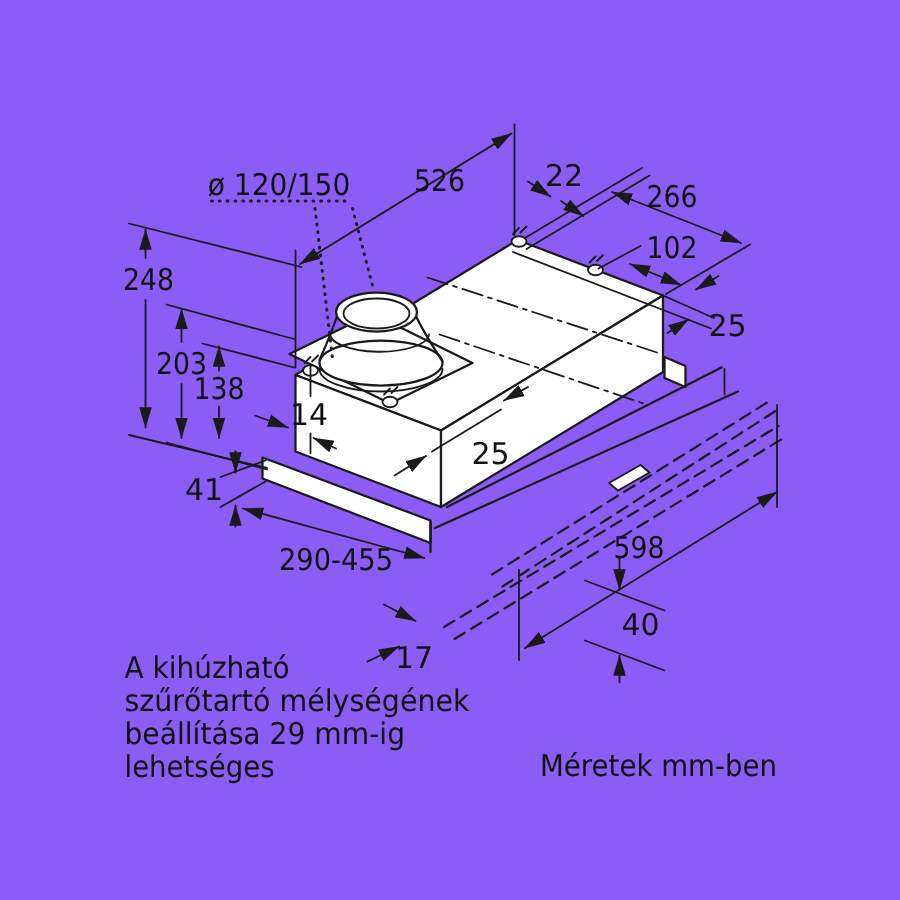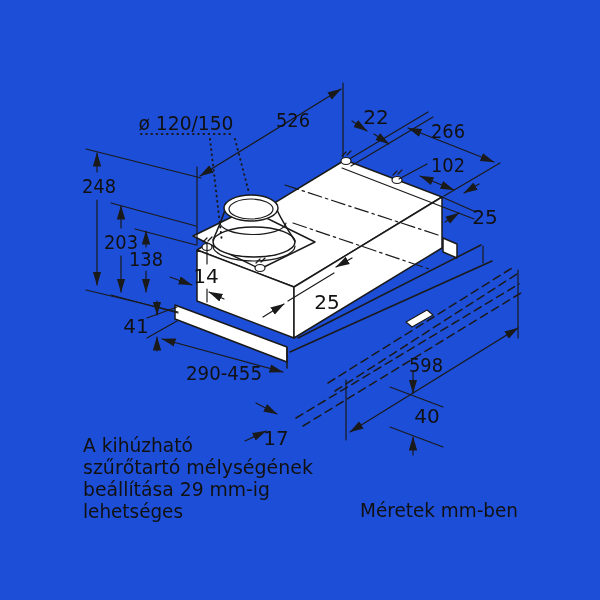--- a/index.html
+++ b/index.html
@@ -1,16 +1,16 @@
 <!DOCTYPE html>
 <html><head>
 <meta charset="utf-8">
 <style>
   html,body{margin:0;padding:0;background:#fff;}
-  .stage{width:600px;height:600px;background:#1d4ed8;position:relative;overflow:hidden;}
+  .stage{width:600px;height:600px;background:#8b5cf6;position:relative;overflow:hidden;}
   svg{display:block;}
   .ln{fill:none;stroke:#1a1a1a;stroke-width:1.5;stroke-linecap:round;stroke-linejoin:round;}
   .thin{stroke-width:1.2;}
   .fw{fill:#ffffff;}
   .dsh{stroke-dasharray:8 5;}
   .ddot{stroke-dasharray:14 4 2.5 4;stroke-width:1.2;}
   .dot{stroke-dasharray:0.6 4.6;stroke-width:2;stroke-linecap:round;}
   .ae{marker-end:url(#ah);}
   .a2{marker-start:url(#ahr);marker-end:url(#ah);}
   text{font-family:"DejaVu Sans","Liberation Sans",sans-serif;font-size:20px;fill:#111;}

